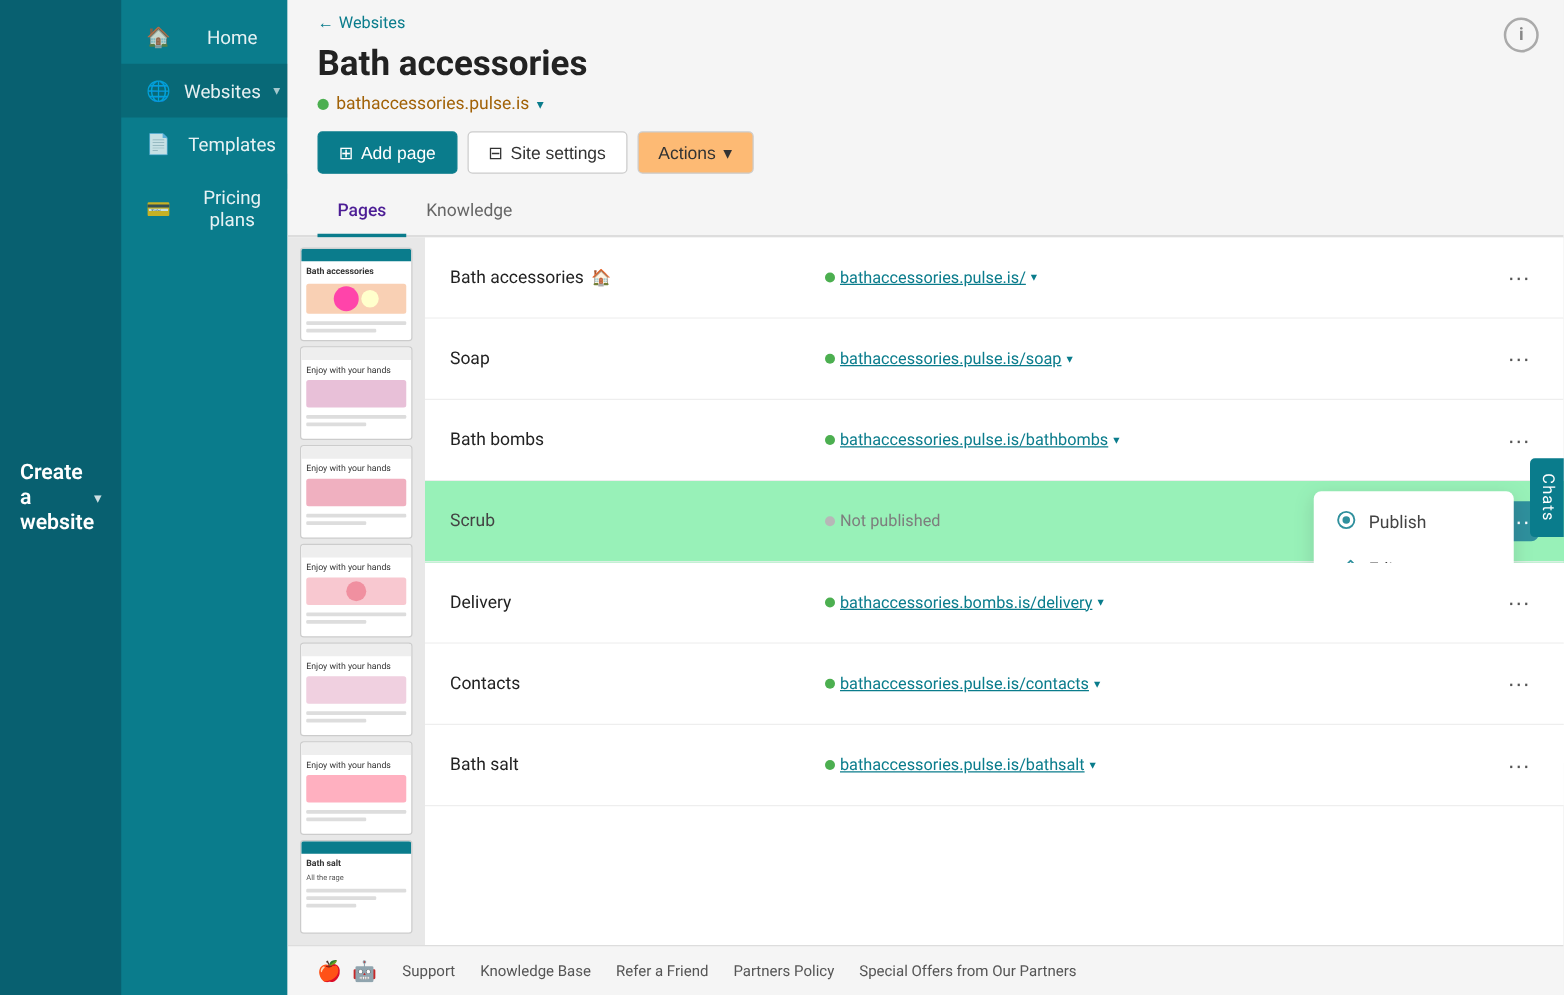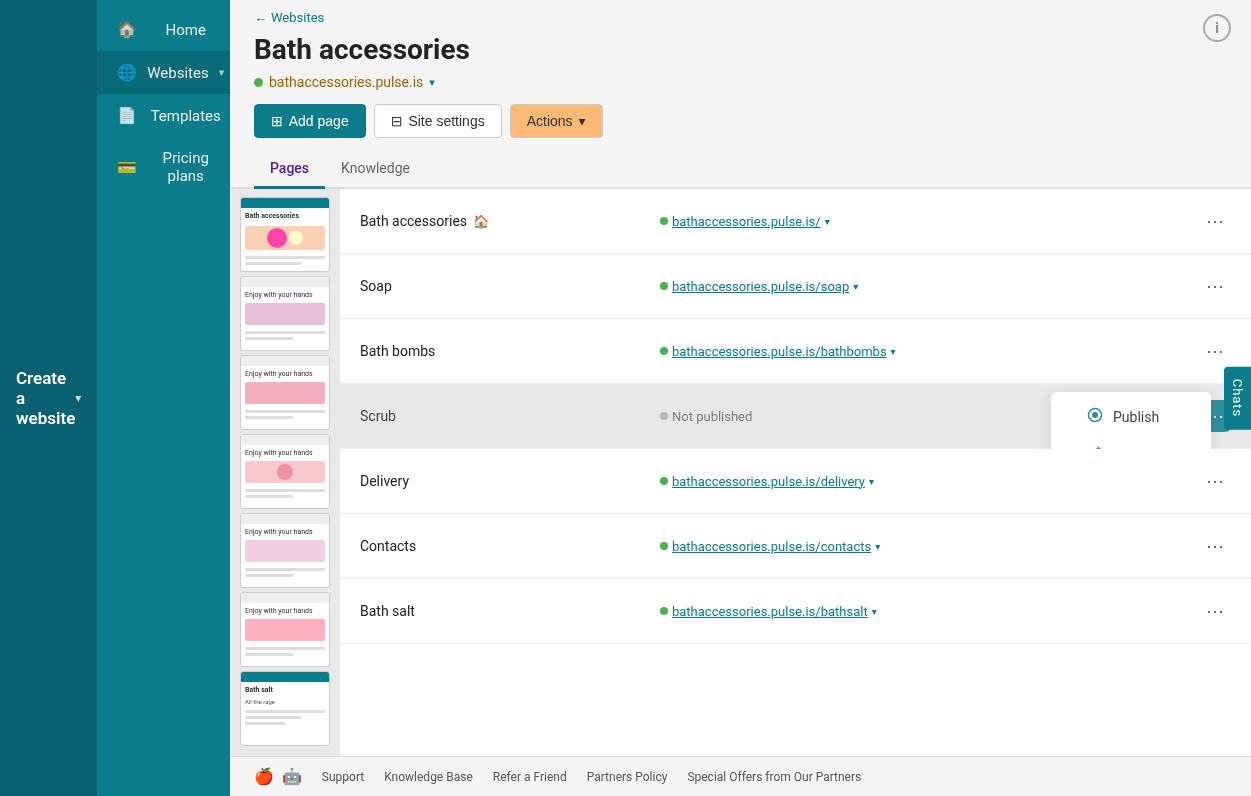--- a/index.html
+++ b/index.html
@@ -232,21 +232,21 @@
     }
     .page-row {
       display: flex;
       align-items: center;
       padding: 0 20px;
       height: 65px;
       border-bottom: 1px solid #eee;
       background: white;
       position: relative;
     }
-    .page-row.dimmed { background: #e5e5e5; opacity: 0.85; }
+    .page-row.dimmed { background: #86efac; opacity: 0.85; }
     .page-name {
       flex: 0 0 300px;
       font-size: 14px;
       color: #222;
       display: flex;
       align-items: center;
       gap: 6px;
     }
     .home-icon { font-size: 13px; color: #555; }
     .page-url-col {
@@ -308,21 +308,20 @@
       padding: 6px 0;
     }
     .context-menu-item {
       display: flex;
       align-items: center;
       gap: 10px;
       padding: 9px 18px;
       font-size: 14px;
       color: #222;
       cursor: pointer;
-      margin-left: 18px;
     }
     .ctx-icon { font-size: 15px; }
     .ctx-publish { color: #0a7c8c; }
     .ctx-edit { color: #0a7c8c; }
     .ctx-settings { color: #0a7c8c; }
     .ctx-copy { color: #0a7c8c; }
     .ctx-delete { color: #e53935; }
 
     
     .info-icon {
@@ -656,21 +655,21 @@
             </div>
           </div>
         </div>
 
         <div class="page-row">
           <div class="page-name">
             <span>Delivery</span>
           </div>
           <div class="page-url-col">
             <span class="page-url-dot-green"></span>
-            <span class="page-url-text">bathaccessories.pulse.is/delivery</span>
+            <span class="page-url-text">bathaccessories.bombs.is/delivery</span>
             <span class="page-url-caret">▾</span>
           </div>
           <button class="page-actions-btn">···</button>
         </div>
 
         <div class="page-row">
           <div class="page-name">
             <span>Contacts</span>
           </div>
           <div class="page-url-col">

